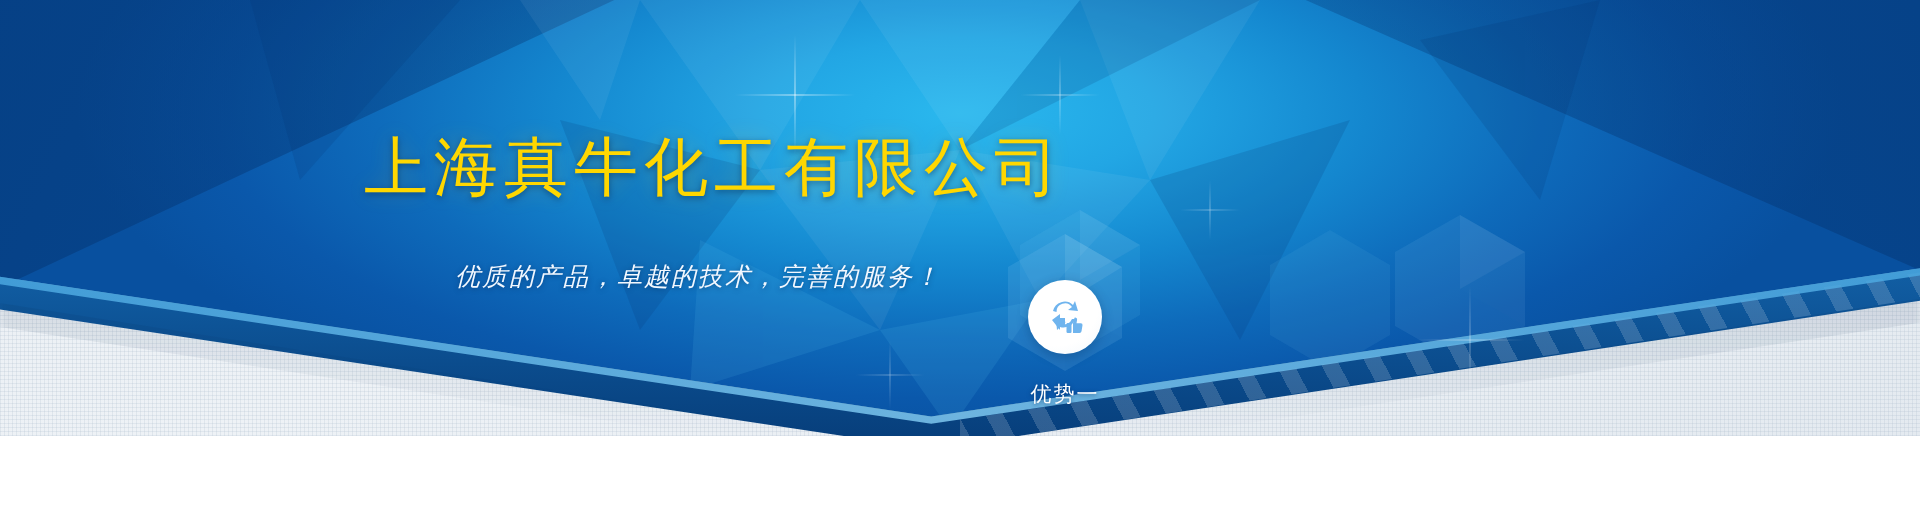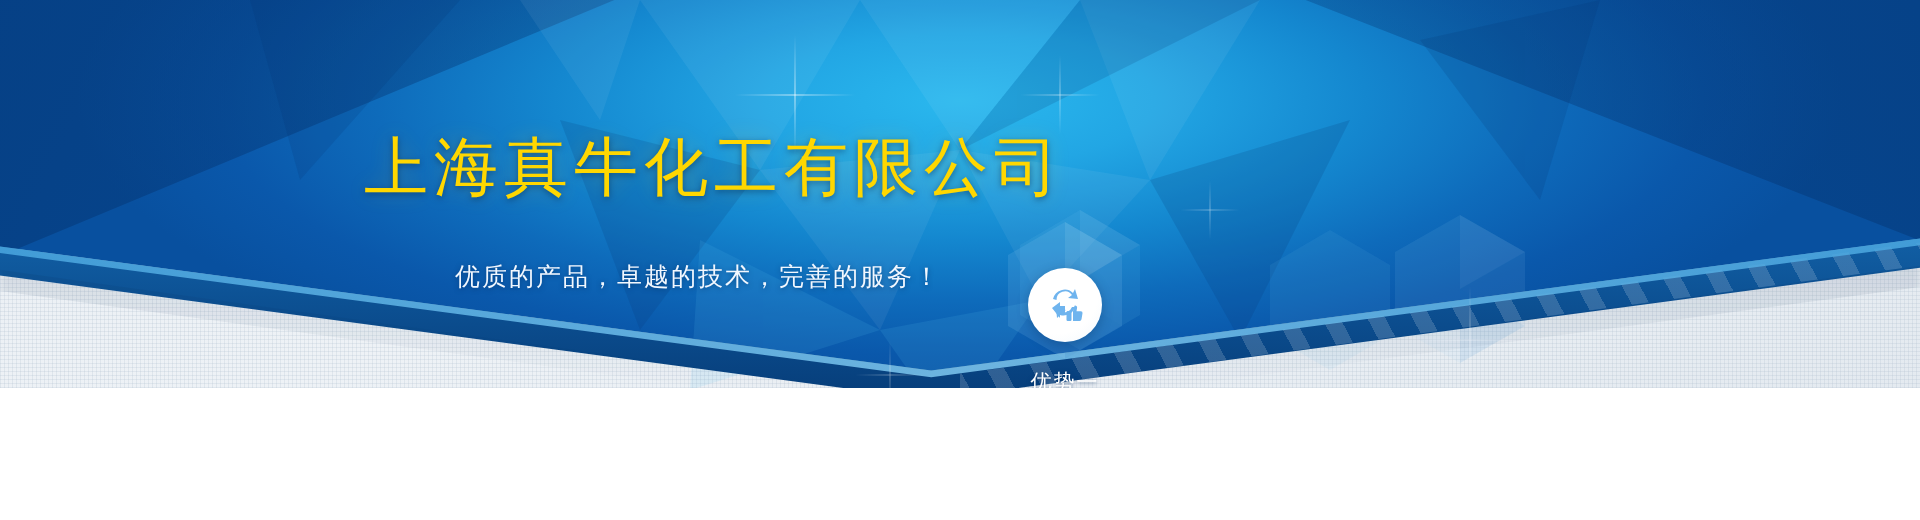--- a/index.html
+++ b/index.html
@@ -1,20 +1,20 @@
 <!DOCTYPE html>
 <html><head>
 <meta charset="utf-8">
 <style>
   html,body{margin:0;padding:0;background:#fff;}
   body{font-family:"DejaVu Sans","Liberation Sans",sans-serif;}
 
   #banner{
     position:relative;
-    width:1920px;height:388px;
+    width:1920px;height:436px;
     overflow:hidden;
     background:#0d5bab;
   }
 
   
   .paper{
     position:absolute;inset:0;
     background:
       repeating-linear-gradient(0deg, rgba(150,170,190,.17) 0 1px, rgba(0,0,0,0) 1px 4px),
       repeating-linear-gradient(90deg, rgba(150,170,190,.17) 0 1px, rgba(0,0,0,0) 1px 4px),
@@ -91,25 +91,26 @@
     color:#ffd700;font-weight:400;
     text-shadow:0 2px 6px rgba(2,40,90,.55),0 0 22px rgba(255,215,0,.22);
     white-space:nowrap;
   }
   .subtitle{
     position:absolute;left:455px;top:239px;
     font-size:25px;line-height:1;letter-spacing:2px;
     color:#f2f8ff;font-weight:400;
     text-shadow:0 1px 5px rgba(2,40,90,.55);
     white-space:nowrap;
+    font-style:italic;
   }
 
   
   .features{
-    position:absolute;left:1016px;top:256px;
+    position:absolute;left:1016px;top:268px;
     display:flex;gap:44px;align-items:flex-start;justify-content:flex-end;
   }
   .feature{width:98px;display:flex;flex-direction:column;align-items:center;}
   .hexwrap{position:relative;width:98px;height:98px;display:flex;align-items:center;justify-content:center;}
   .hex{
     position:absolute;left:-16px;top:-38px;width:130px;height:145px;
     opacity:.55;
   }
   .circle{
     position:relative;width:74px;height:74px;border-radius:50%;

